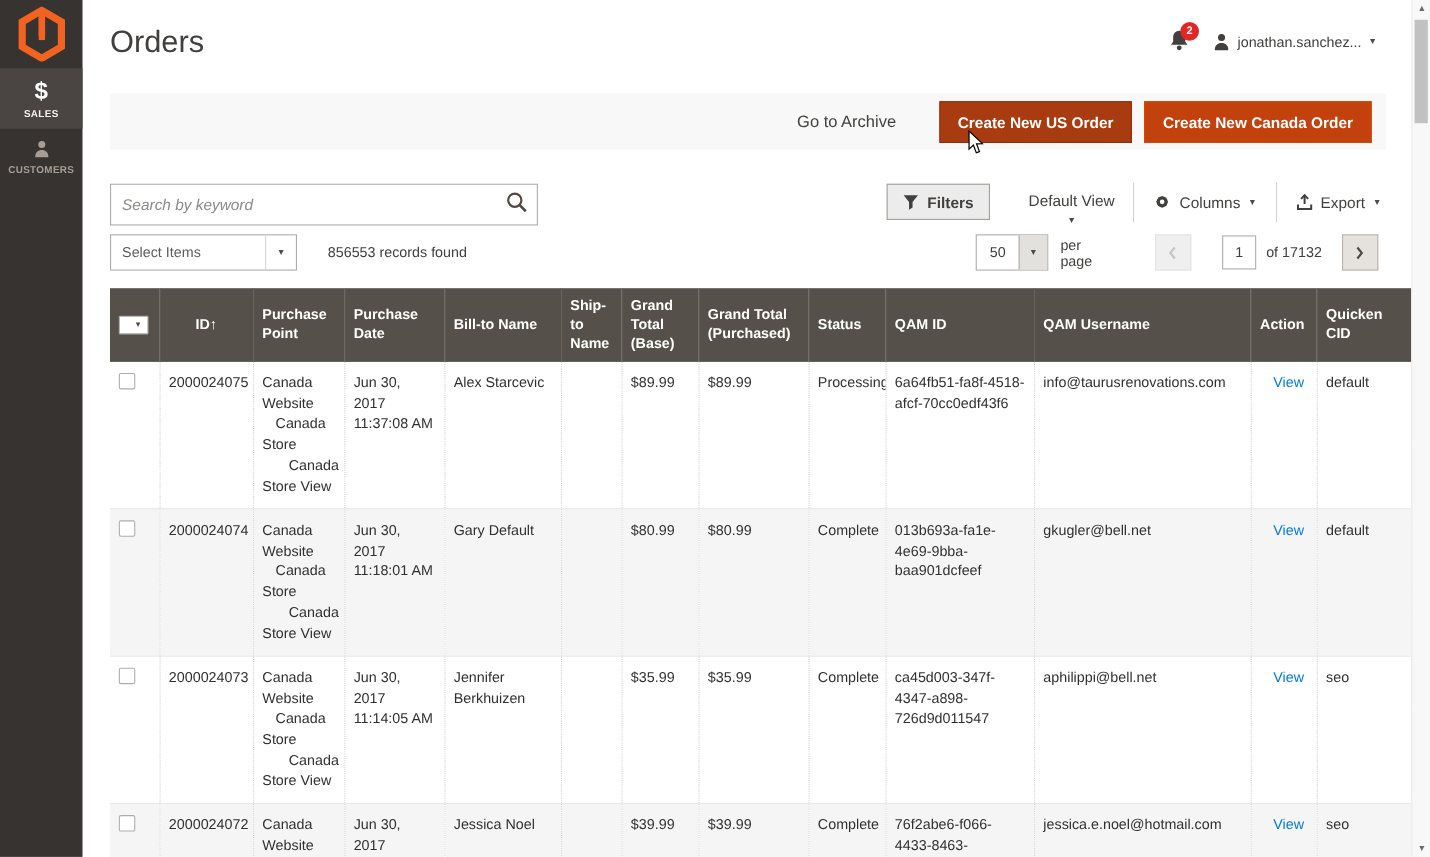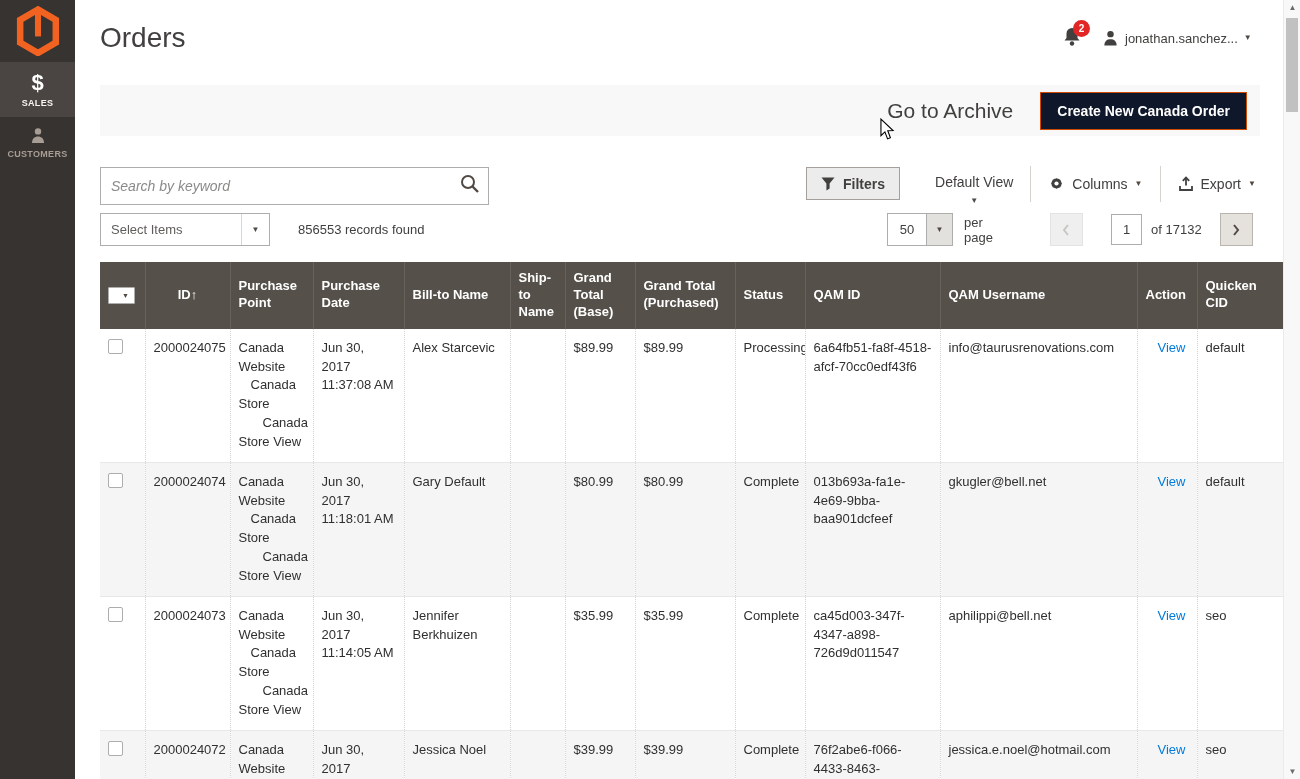--- a/index.html
+++ b/index.html
@@ -23,25 +23,25 @@
   .bell-wrap { position:relative; width:26px; height:24px; cursor:pointer; }
   .badge { position:absolute; top:-6px; left:11px; min-width:17px; height:17px; border-radius:9px; background:#e22626;
            color:#fff; font-size:10px; font-weight:700; display:flex; align-items:center; justify-content:center; padding:0 4px; }
   .user-wrap { display:flex; align-items:center; gap:6px; cursor:pointer; }
   .username { font-size:13px; color:#41403e; }
   .caret { font-size:8px; color:#514943; line-height:8px; }
 
   
   .actions-band { position:absolute; left:100px; top:85px; width:1160px; height:51px; background:#f8f8f8;
                   display:flex; align-items:center; justify-content:flex-end; gap:11px; padding-right:13px; }
-  .archive-link { font-size:21px; color:#41403e; margin-right:16px; cursor:pointer; }
+  .archive-link { font-size:15px; color:#41403e; margin-right:28px; cursor:pointer; }
   .btn { height:38px; padding:0 16px; font-size:14px; font-weight:700; color:#fff; border:1px solid transparent;
          display:flex; align-items:center; cursor:pointer; }
   .btn-us { background:#a93b10; border-color:#8f3009; }
-  .btn-canada { background:#0f172a; border-color:#cf4a04; }
+  .btn-canada { background:#c2410c; border-color:#cf4a04; }
 
   
   .search-wrap { position:absolute; left:100px; top:167px; width:389px; height:38px; }
   .search-input { width:100%; height:100%; border:1px solid #adadad; padding:0 36px 0 10px;
                   font-size:14px; font-style:italic; color:#5e5d5a; font-family:"Liberation Sans",sans-serif; }
   .search-input::placeholder { color:#8a8a87; font-style:italic; }
   .search-btn { position:absolute; right:6px; top:5px; width:24px; height:24px; background:none; border:none; cursor:pointer; }
   .view-toolbar { position:absolute; top:166px; left:806px; height:35px; display:flex; align-items:center; }
   .filters-btn { display:flex; align-items:center; gap:8px; height:33px; padding:0 14px; background:#ececec;
                  border:1px solid #a5a09b; font-size:14px; font-weight:600; color:#41403e; cursor:pointer; }
@@ -140,20 +140,21 @@
         <circle cx="9" cy="4.4" r="3.4" fill="#41403e"></circle>
         <path d="M2.5 16.5 c0-4.8 2.8-6.8 6.5-6.8 s6.5 2 6.5 6.8 z" fill="#41403e"></path>
       </svg>
       <span class="username">jonathan.sanchez...</span>
       <span class="caret">▼</span>
     </div>
   </div>
 
   <div class="actions-band">
     <span class="archive-link">Go to Archive</span>
+    <button class="btn btn-us">Create New US Order</button>
     <button class="btn btn-canada">Create New Canada Order</button>
   </div>
 
   <div class="search-wrap">
     <input class="search-input" type="text" placeholder="Search by keyword" style="">
     <button class="search-btn">
       <svg width="22" height="22" viewBox="0 0 22 22">
         <circle cx="9" cy="9" r="6" fill="none" stroke="#514943" stroke-width="2"></circle>
         <line x1="13.5" y1="13.5" x2="19" y2="19" stroke="#514943" stroke-width="2.4"></line>
       </svg>

